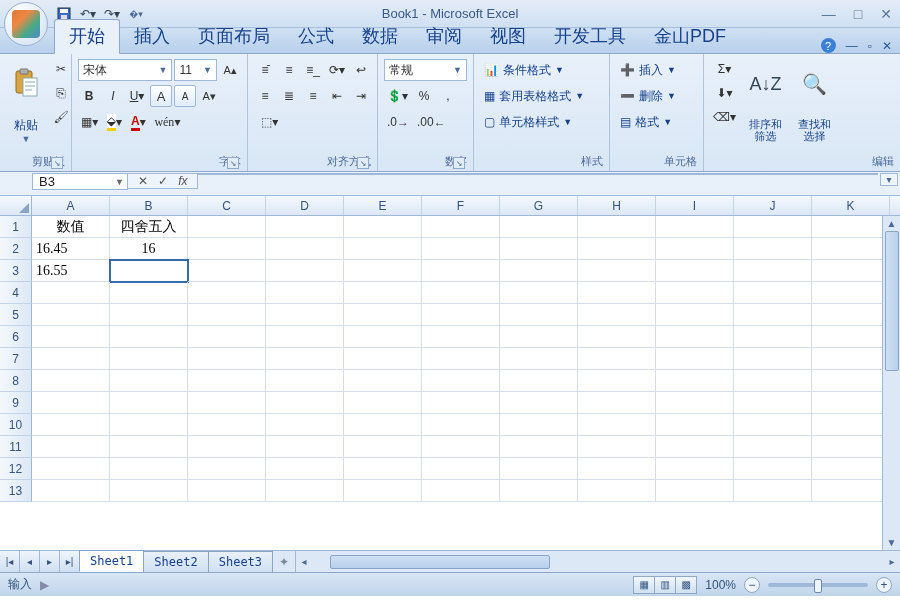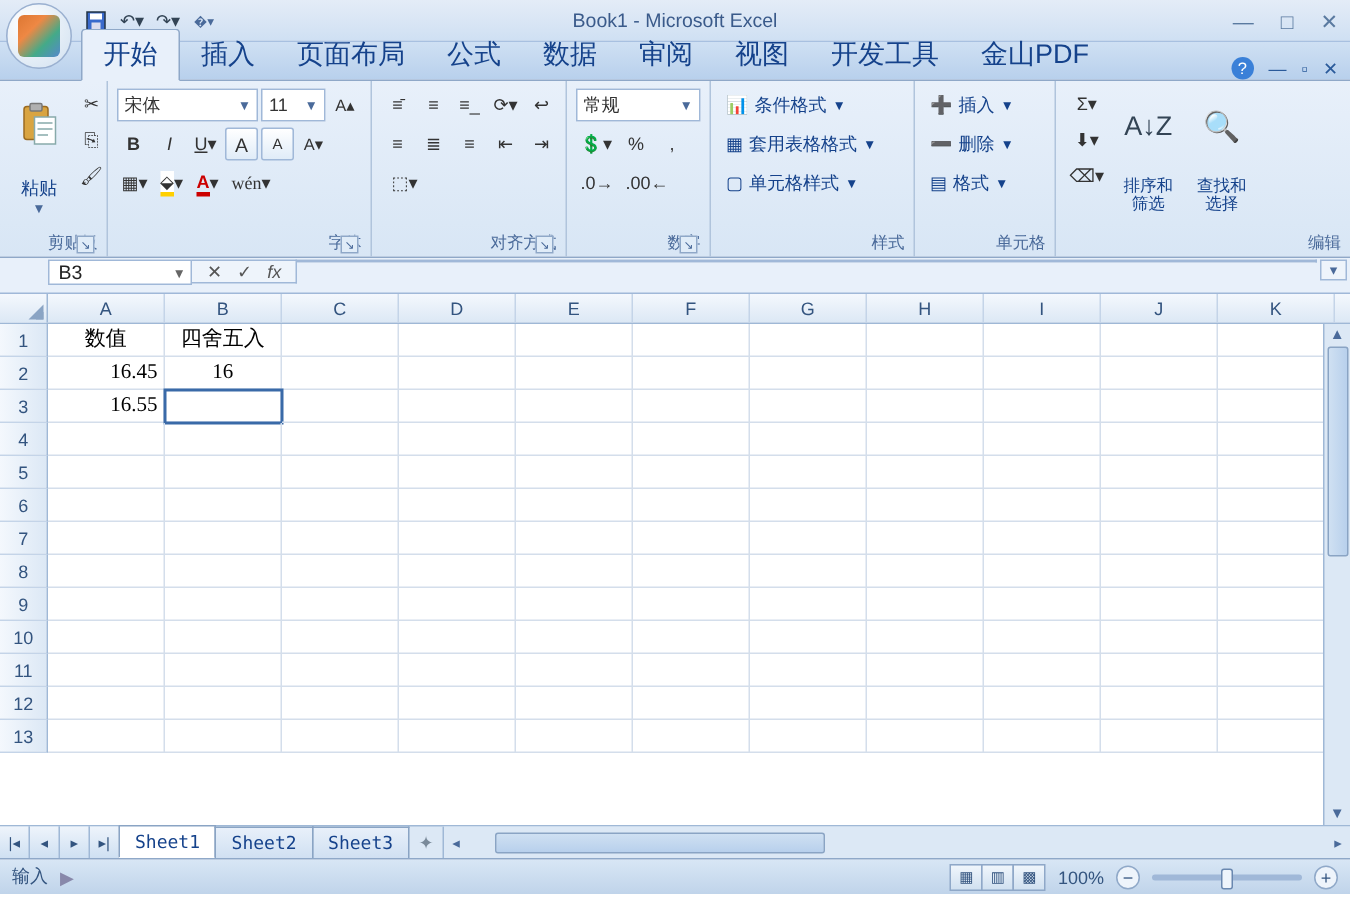--- a/index.html
+++ b/index.html
@@ -52,21 +52,21 @@
 
 .grid-wrap { position:relative; height: 354px; display:flex; flex-direction:column; }
 .colhdr { display:flex; height:20px; background:linear-gradient(#f4f8fd,#dce8f5); border-bottom:1px solid #9fb8d6; }
 .corner { width:32px; border-right:1px solid #9fb8d6; background:linear-gradient(#f4f8fd,#dce8f5); position:relative;}
 .corner::after{content:""; position:absolute; right:2px; bottom:2px; border:5px solid transparent; border-right-color:#8aa4c4; border-bottom-color:#8aa4c4;}
 .ch { width:78px; border-right:1px solid #c4d4e8; text-align:center; font-size:12px; color:#33547f; line-height:20px; }
 .gbody { flex:1; overflow:hidden; position:relative; }
 .row { display:flex; height:22px; }
 .rh { width:32px; background:linear-gradient(to right,#f4f8fd,#dce8f5); border-right:1px solid #9fb8d6; border-bottom:1px solid #c4d4e8; text-align:center; font-size:12px; color:#33547f; line-height:22px;}
 .cell { width:78px; border-right:1px solid #d4deeb; border-bottom:1px solid #d4deeb; padding:0 4px; font-size:14px; font-family:SimSun, serif; line-height:22px; overflow:hidden; white-space:nowrap;}
-.cell.r { text-align:right; }
+.cell.r { }
 .cell.c { text-align:center; }
 .cell.active { outline:2px solid #3a6aa8; outline-offset:-1px; background:#fff; }
 .vscroll { position:absolute; right:0; top:20px; bottom:0; width:18px; background:#dce8f5; border-left:1px solid #9fb8d6; display:flex; flex-direction:column; align-items:center; justify-content:space-between; color:#4a6a9a; font-size:10px; padding:2px 0;}
 .vthumb { width:14px; height:140px; background:linear-gradient(to right,#cfe0f2,#b8d0ec); border:1px solid #8aa4c4; border-radius:2px; margin-top:2px;}
 
 
 .sheetbar { height:22px; background:#dce8f5; border-top:1px solid #9fb8d6; display:flex; align-items:stretch; }
 .nav-btns { display:flex; }
 .nav-btn { width:20px; border-right:1px solid #9fb8d6; display:flex; align-items:center; justify-content:center; color:#33547f; font-size:10px; background:linear-gradient(#eef4fb,#cfe0f2);}
 .tabs { display:flex; align-items:flex-end; background:#cfe0f2; }

